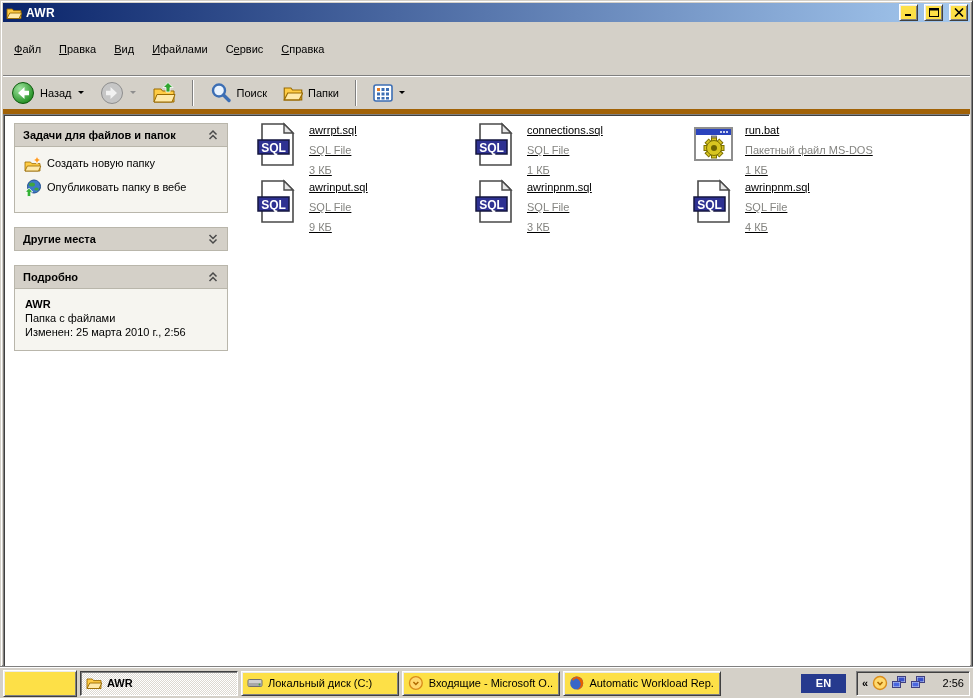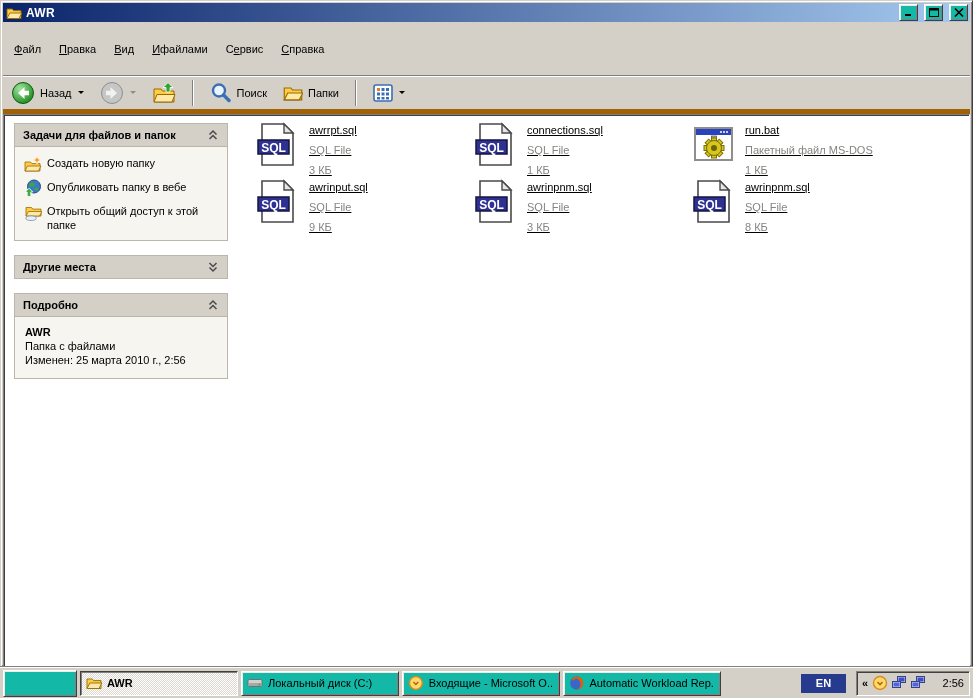--- a/index.html
+++ b/index.html
@@ -6,21 +6,21 @@
   body{
     width:973px;height:698px;position:relative;overflow:hidden;
     background:#D4D0C8;
     font-family:"Liberation Sans",sans-serif;font-size:11px;color:#000;
     -webkit-font-smoothing:none;
   }
   svg{display:block;}
 
   
   .raised{border:1px solid;border-color:#FFFFFF #404040 #404040 #FFFFFF;
-          box-shadow:inset 1px 1px 0 #ECEBE7, inset -1px -1px 0 #808080;background:#14b8a6;}
+          box-shadow:inset 1px 1px 0 #ECEBE7, inset -1px -1px 0 #808080;background:#fde047;}
   .sunken{border:1px solid;border-color:#808080 #FFFFFF #FFFFFF #808080;
           box-shadow:inset 1px 1px 0 #404040;padding-left:28px;}
 
   
   .window{position:absolute;left:0;top:0;width:973px;height:667px;box-sizing:border-box;
     background:#D4D0C8;border:1px solid;border-color:#D4D0C8 #404040 #404040 #D4D0C8;
     box-shadow:inset 1px 1px 0 #FFFFFF, inset -1px -1px 0 #808080;padding:2px;}
   .titlebar{height:19px;background:linear-gradient(to right,#0A246A,#A6CAF0);
     display:flex;align-items:center;padding:0 2px 0 3px;gap:4px;}
   .title-text{color:#fff;font-weight:bold;font-size:12px;flex:1;letter-spacing:.3px;}
@@ -325,26 +325,20 @@
                 <use href="#i-newfolder"></use>
               </svg>
             <span>Создать новую папку</span>
           </div>
           <div class="task-item">
             <svg width="18" height="18">
                 <use href="#i-publish"></use>
               </svg>
             <span>Опубликовать папку в вебе</span>
           </div>
-          <div class="task-item" style="margin-bottom:0">
-            <svg width="18" height="18">
-                <use href="#i-share"></use>
-              </svg>
-            <span>Открыть общий доступ к этой папке</span>
-          </div>
         </div>
       </div>
 
       <div class="panel">
         <div class="panel-header" style="border-bottom:none">
           <span>Другие места</span>
           <svg class="chev" width="12" height="12">
               <use href="#i-chevdown"></use>
             </svg>
         </div>
@@ -423,21 +417,21 @@
         </div>
       </div>
 
       <div class="tile">
         <svg class="fileicon">
             <use href="#i-sql"></use>
           </svg>
         <div class="tile-text">
           <div class="fname">awrinpnm.sql</div>
           <div class="ftype">SQL File</div>
-          <div class="fsize">8 КБ</div>
+          <div class="fsize">4 КБ</div>
         </div>
       </div>
 
     </div>
   </div>
 </div>
 
 <div class="taskbar">
   <div class="start-stub raised"></div>
 

